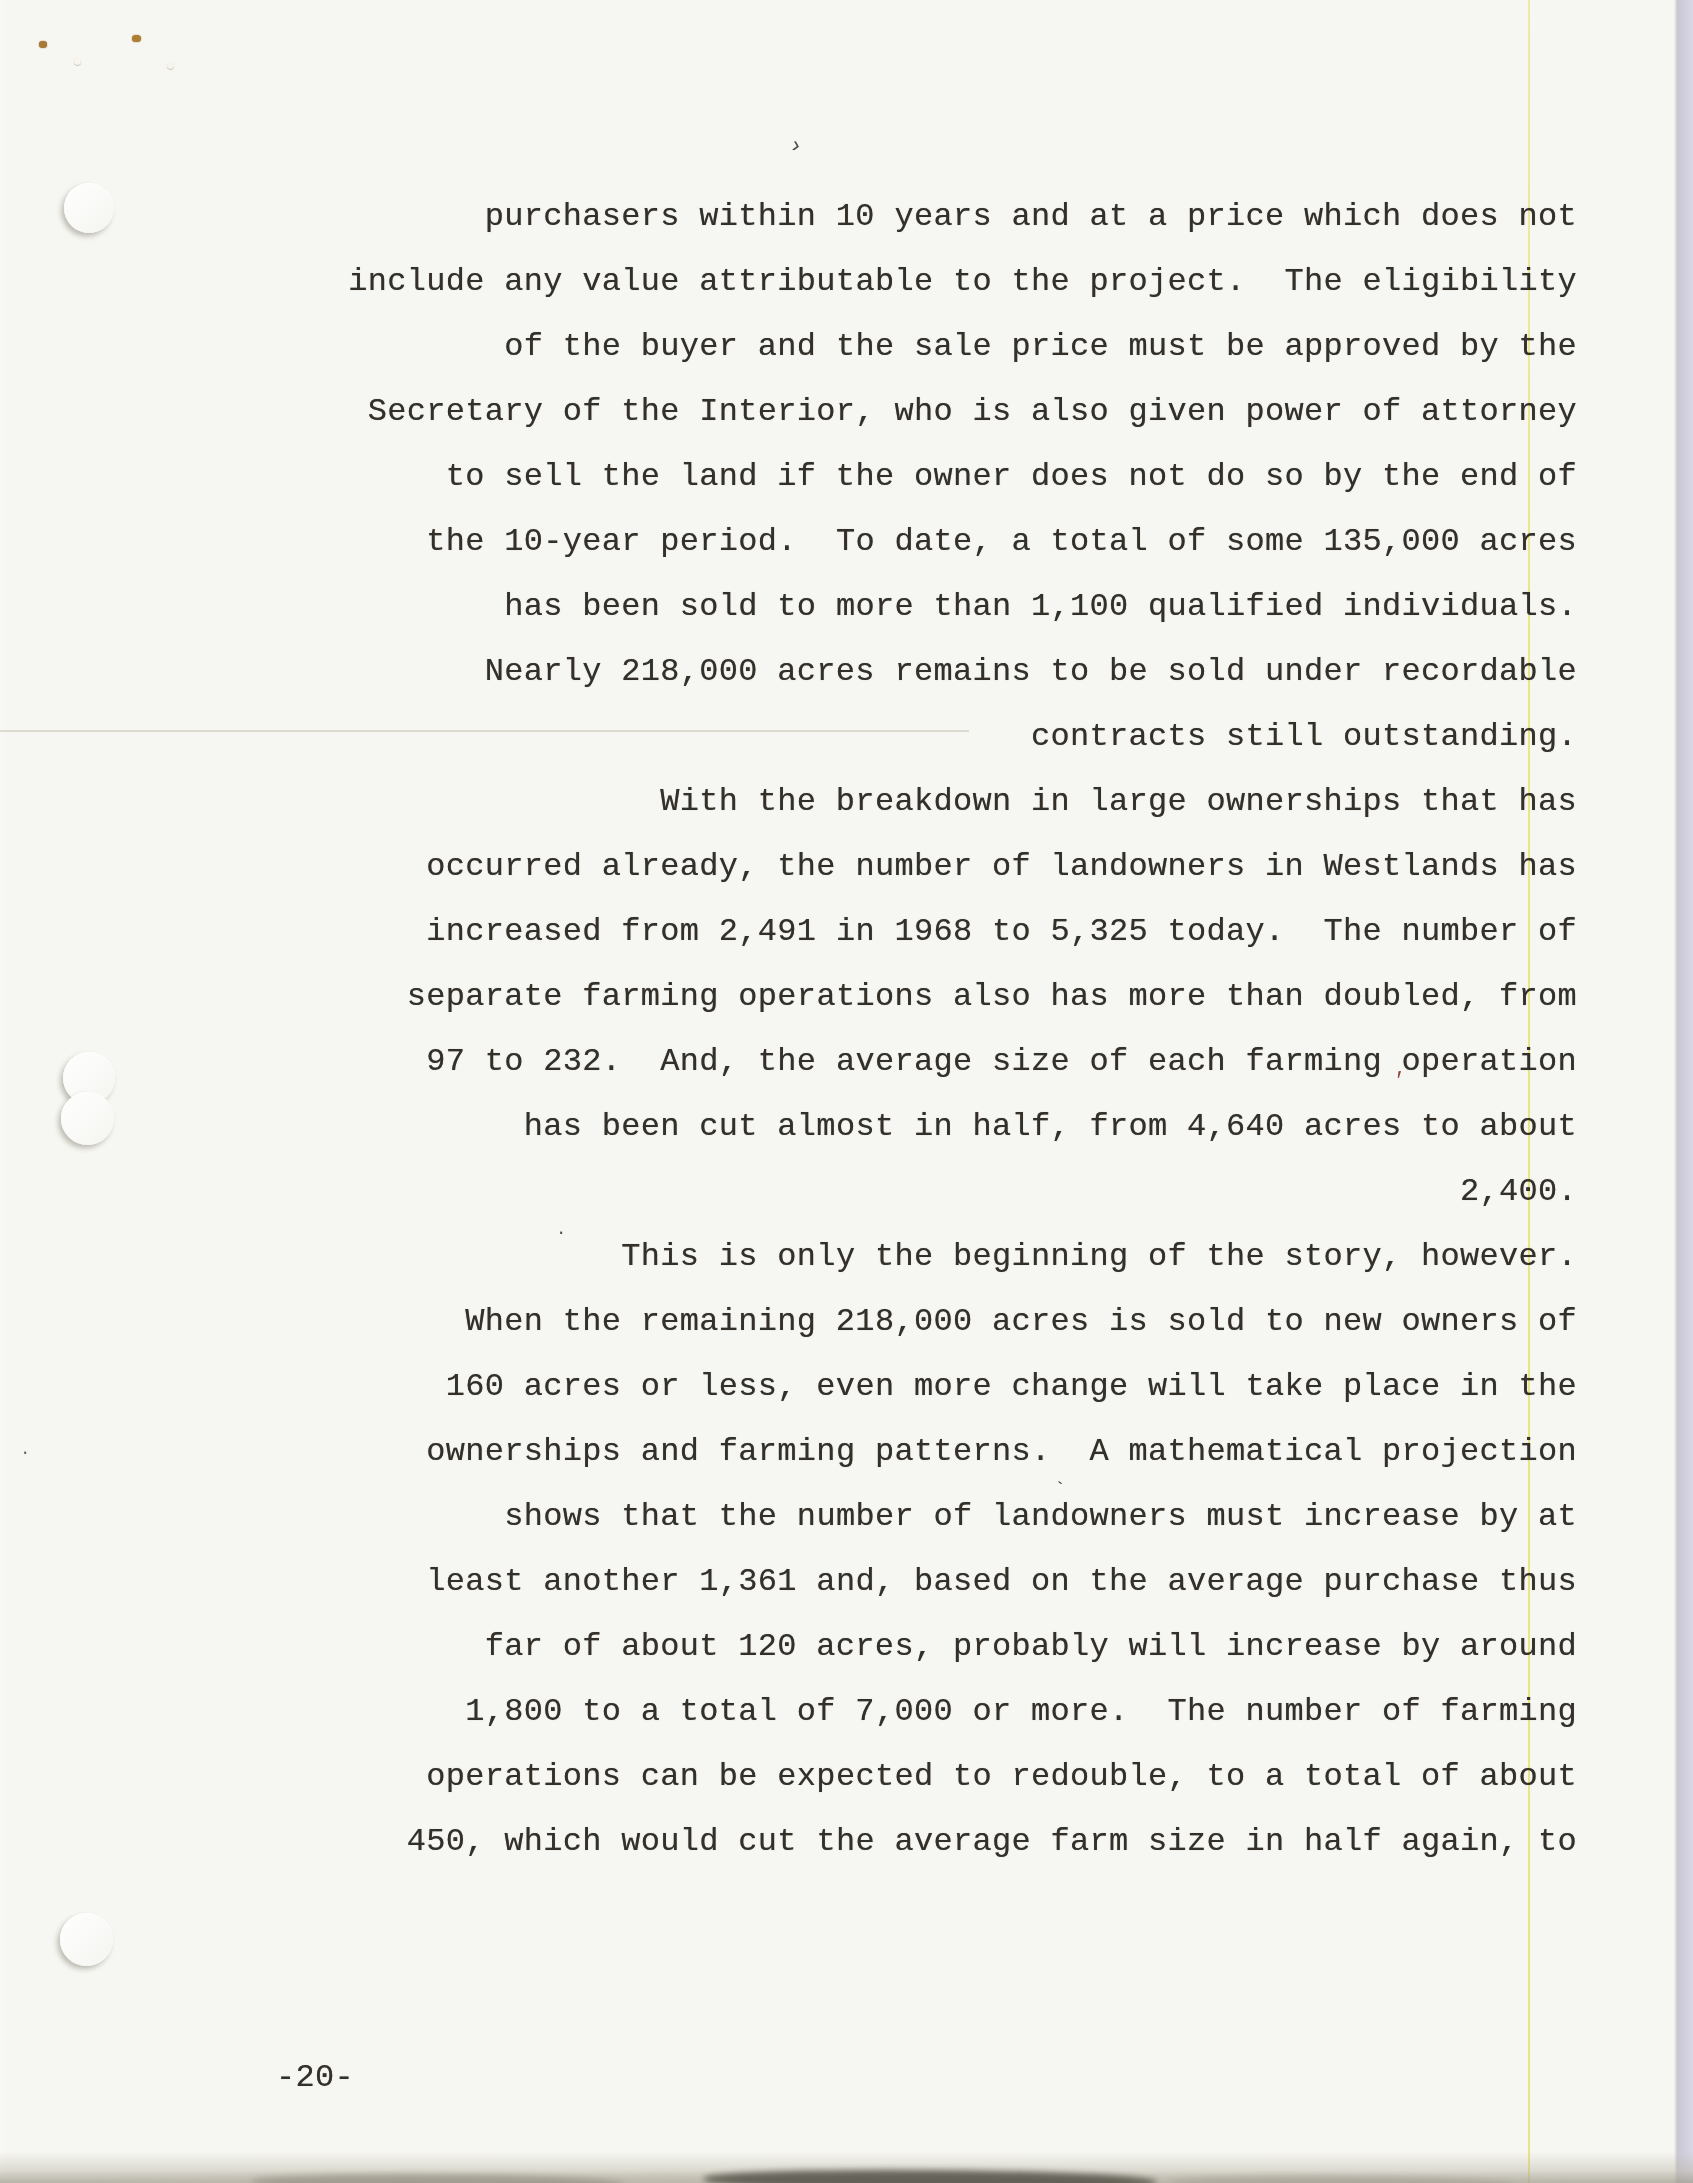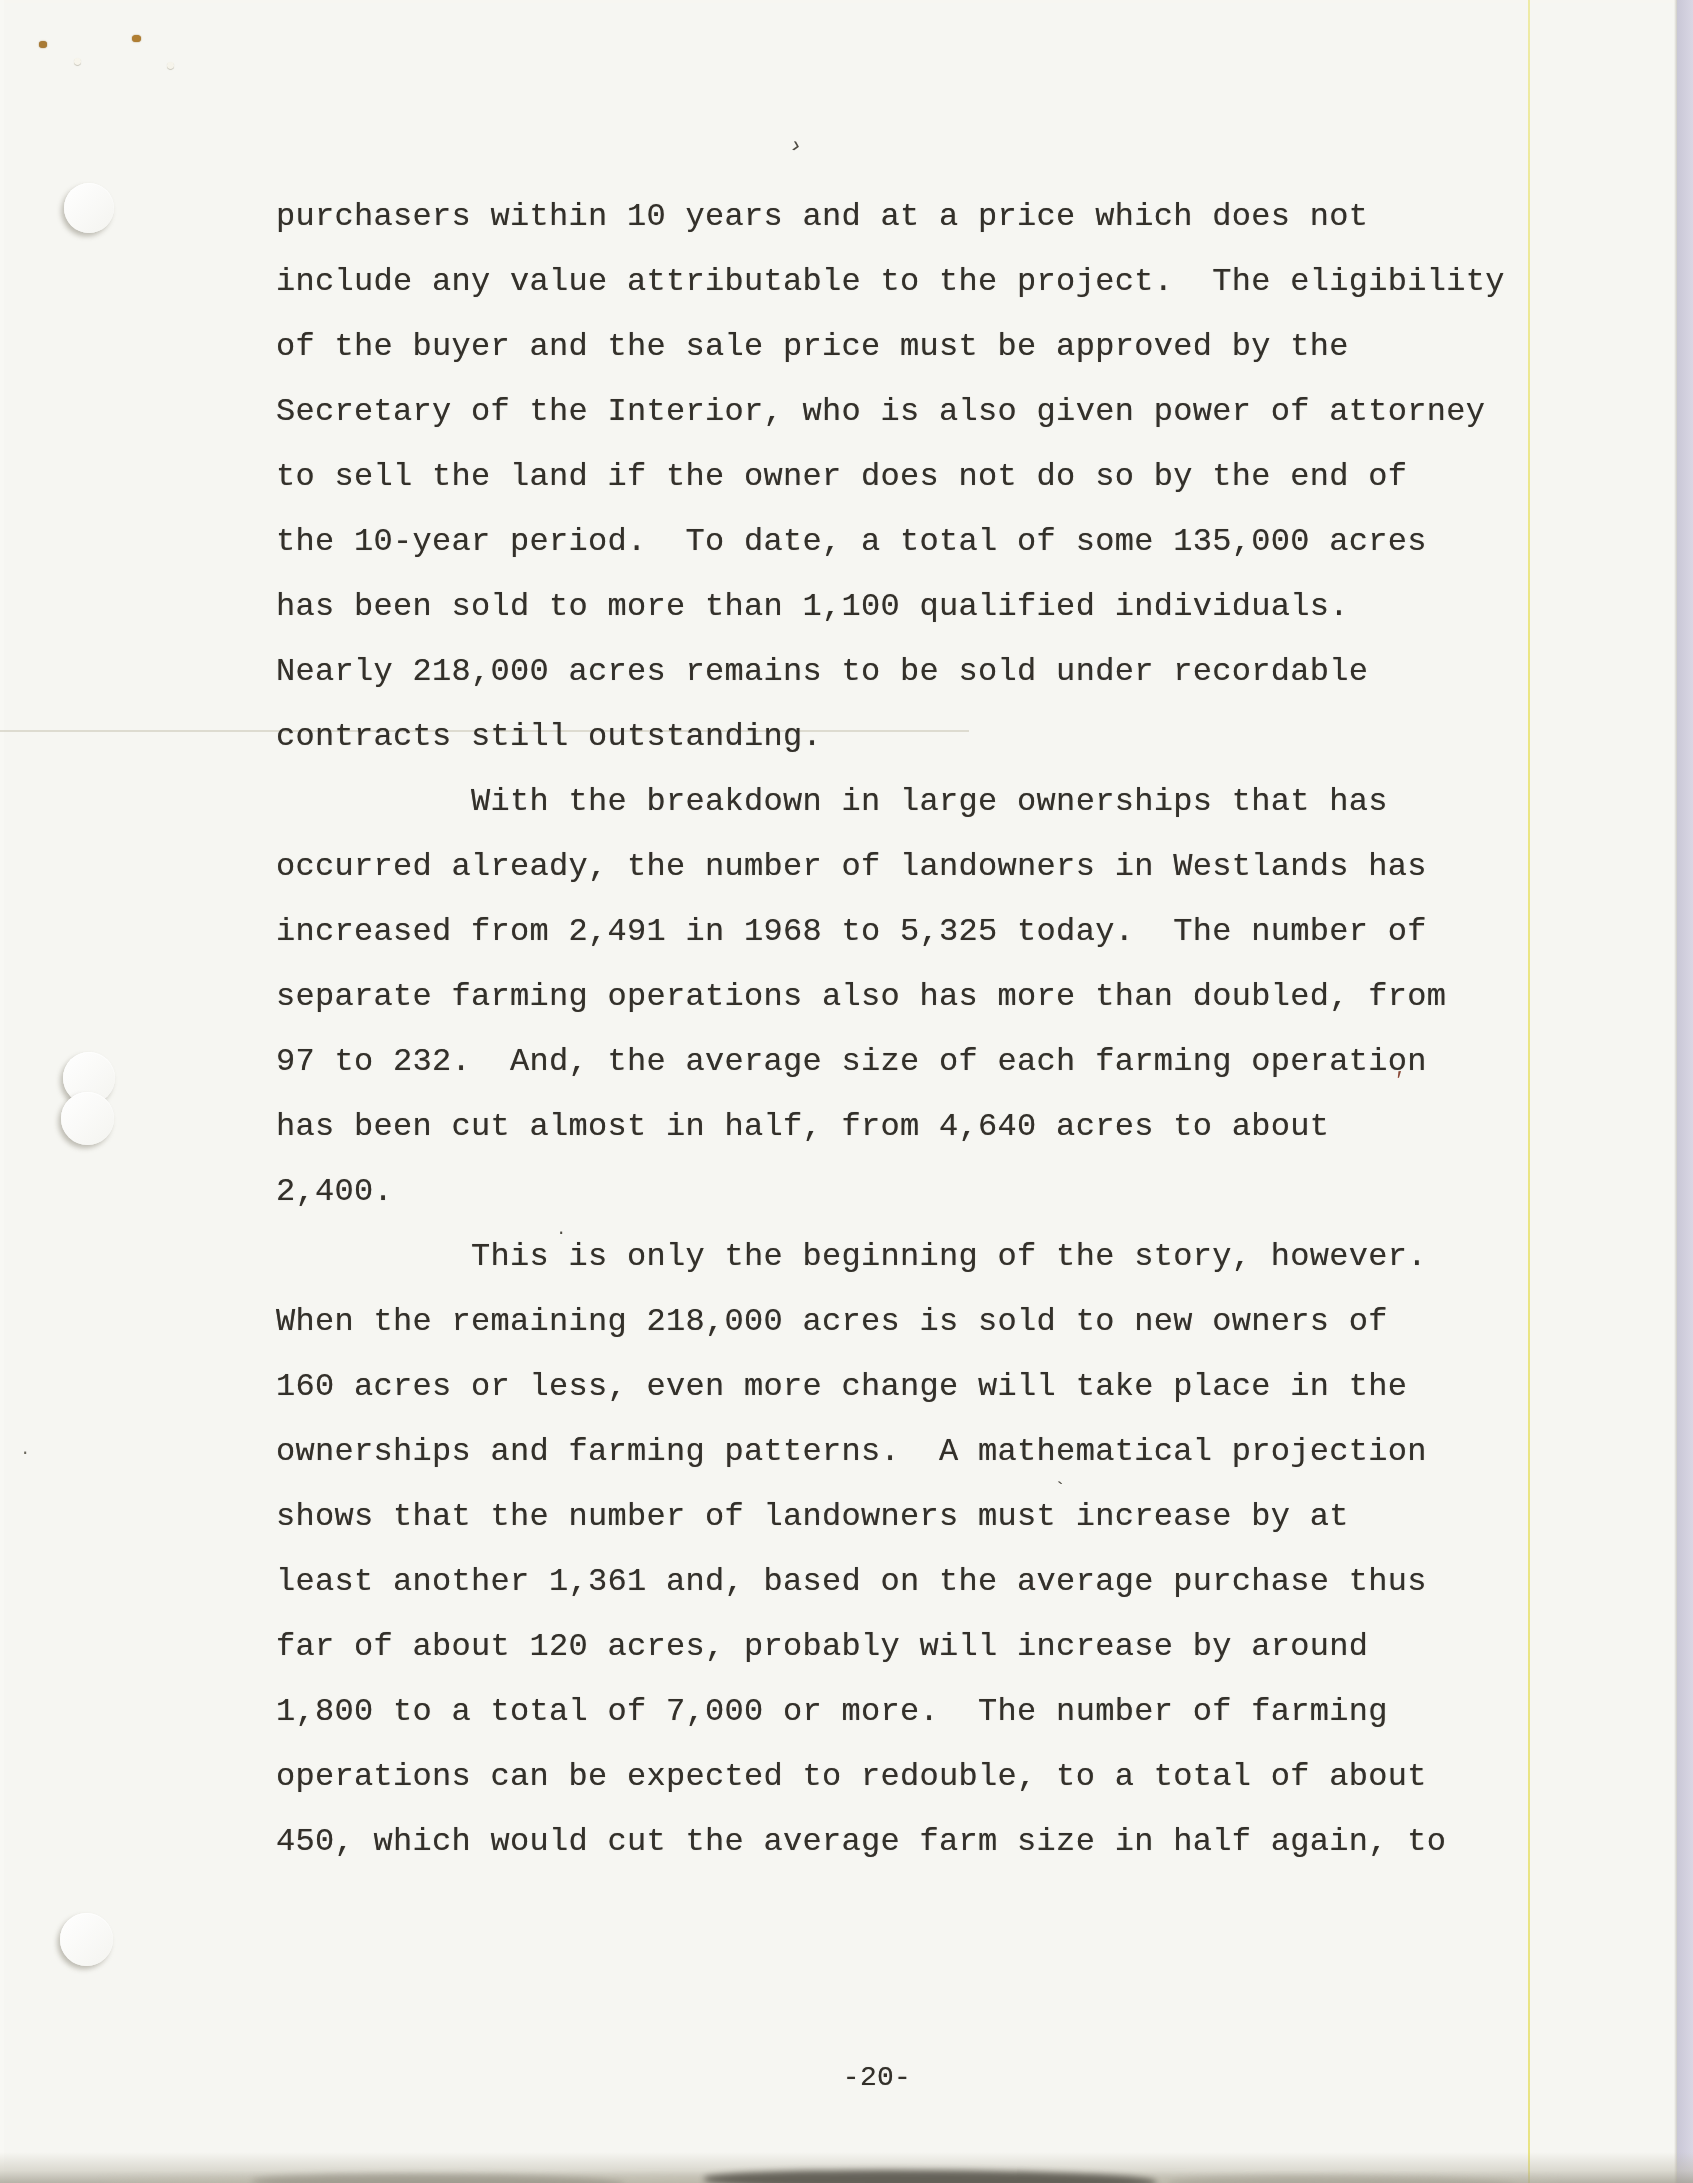--- a/index.html
+++ b/index.html
@@ -60,25 +60,25 @@
   
   .streak{position:absolute;left:0;top:730px;width:969px;height:2px;background:rgba(200,196,180,0.55);}
   
   .text-block{
     position:absolute;left:276px;top:184px;width:1301px;
     color:#33302a;
     font-size:32px;line-height:65px;letter-spacing:0.3px;
     white-space:pre;
     text-shadow:0 0 0.7px rgba(45,42,36,0.55);
   }
-  .line{height:65px;}
+  .line{height:65px;text-align:right;}
   .page-number{
     position:absolute;left:276px;top:2045px;width:1202px;
-    text-align:center;color:#33302a;
-    font-size:28px;line-height:65px;letter-spacing:0.3px;
+    text-align:left;color:#33302a;
+    font-size:32px;line-height:65px;letter-spacing:0.3px;
     text-shadow:0 0 0.7px rgba(45,42,36,0.55);
   }
   
   .mark{position:absolute;color:#4e4b42;}
   .mark-bracket{left:789px;top:133px;font-size:22.6px;transform:rotate(12deg);}
   .mark-tick-red{left:1394px;top:1057px;font-size:20px;color:#8a4a38;transform:rotate(-8deg);}
   .mark-grave{left:1054px;top:1479px;font-size:20px;}
   .mark-dot1{left:556px;top:1220px;font-size:17.3px;}
   .mark-dot2{left:20px;top:1440px;font-size:17.3px;color:#6a675c;}
 </style>

